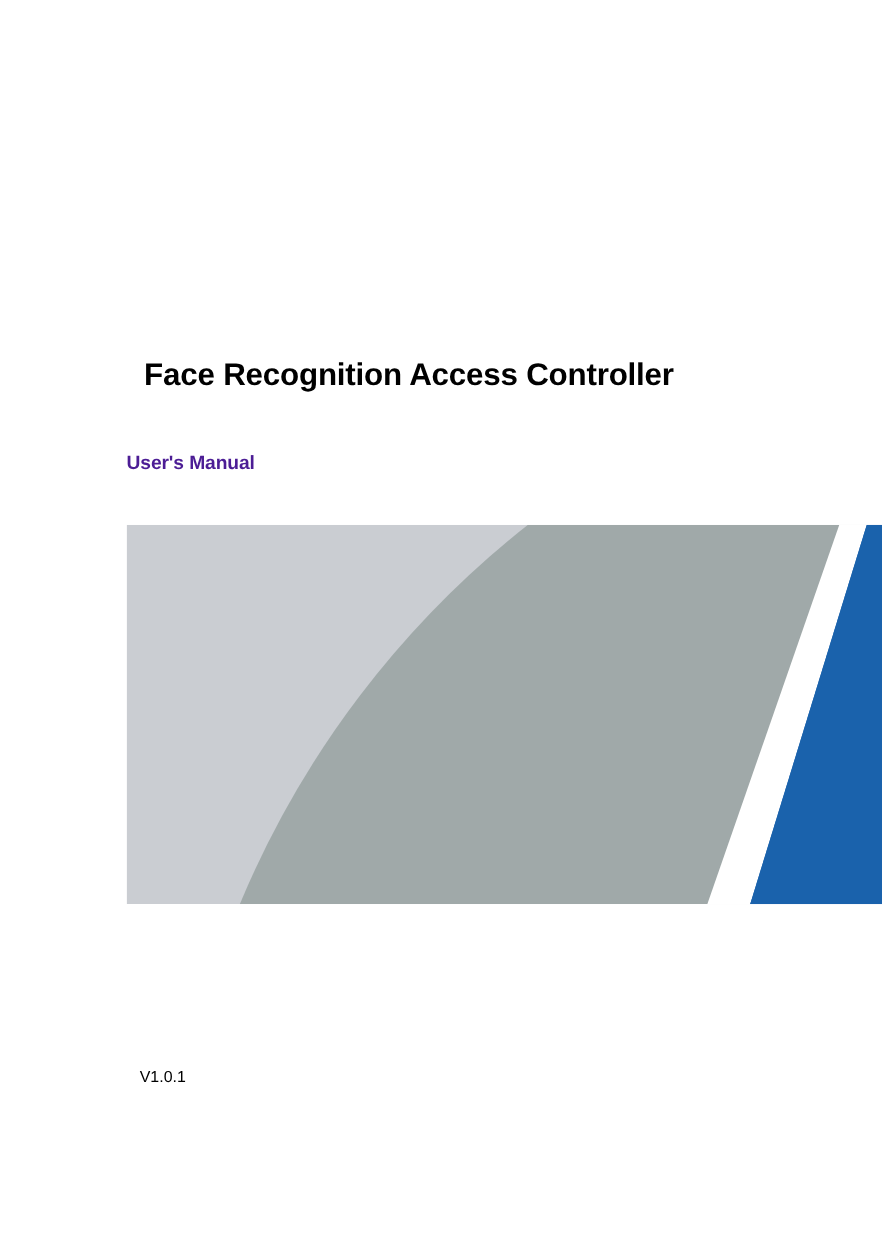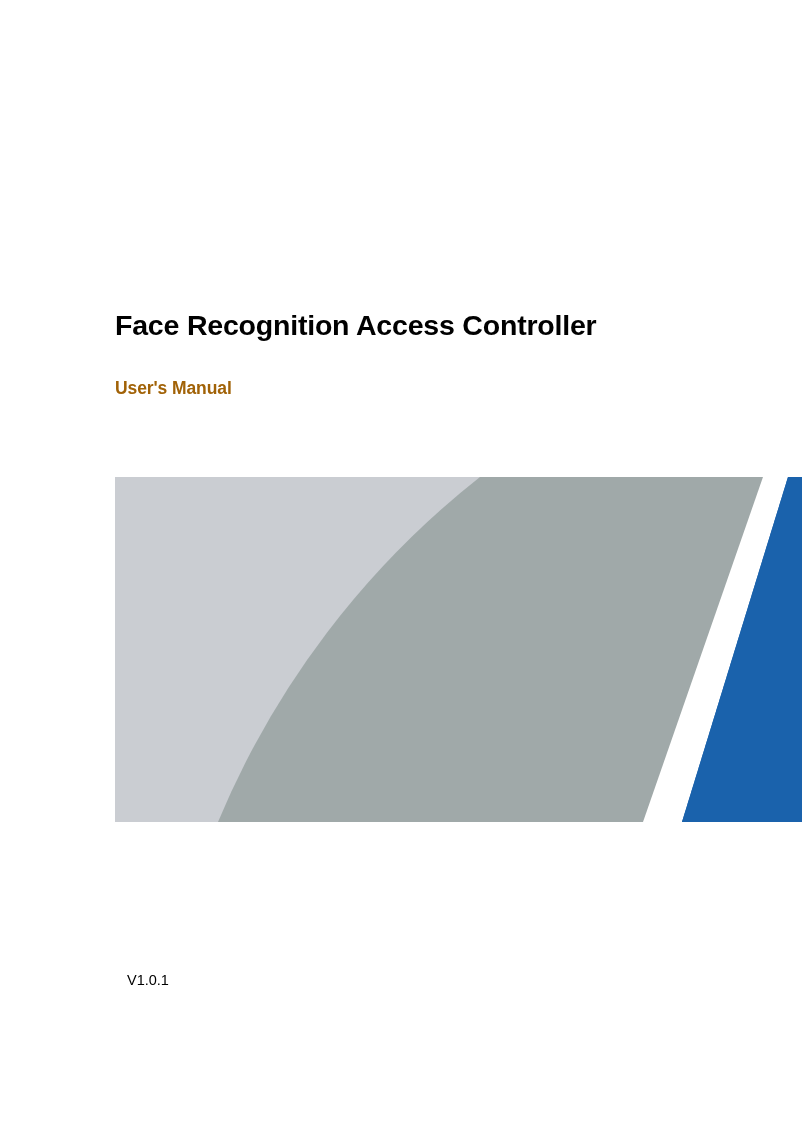--- a/index.html
+++ b/index.html
@@ -25,27 +25,27 @@
     left: 115px;
     top: 305px;
     width: 640px;
   }
   .doc-title {
     font-size: 28.5px;
     font-weight: bold;
     color: #000000;
     letter-spacing: -0.2px;
     line-height: 40px;
-    margin: 0;
+    margin: 16px;
     white-space: nowrap;
   }
   .doc-subtitle {
     font-size: 17.5px;
     font-weight: bold;
-    color: #a16207;
+    color: #4c1d95;
     letter-spacing: -0.1px;
     line-height: 24px;
     margin: 0;
     padding-top: 31px;
     white-space: nowrap;
   }
 
   
   .cover-graphic {
     position: absolute;

